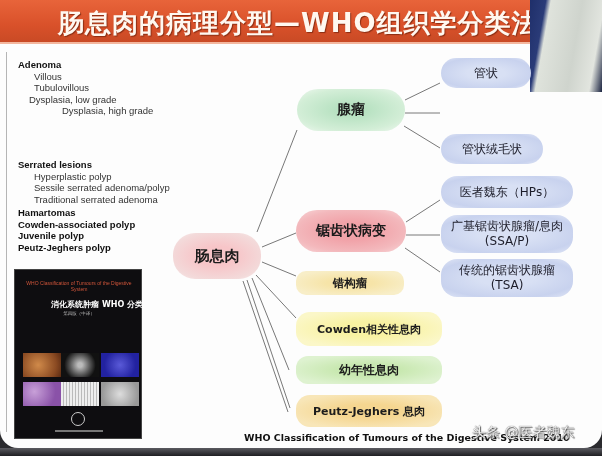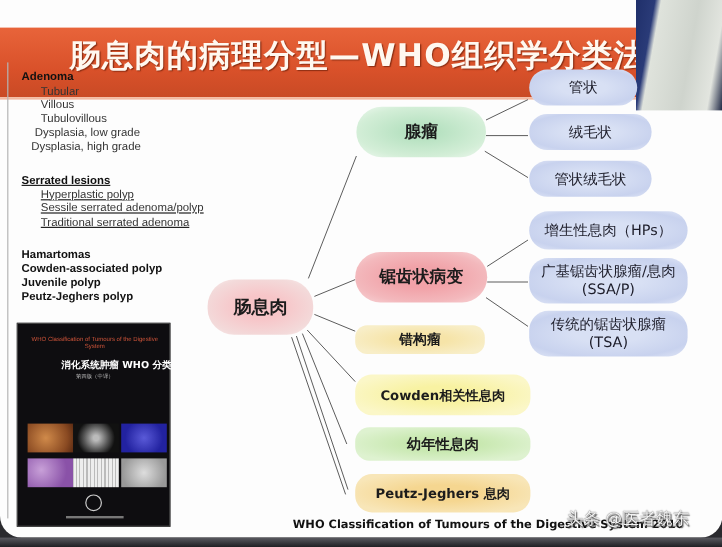--- a/index.html
+++ b/index.html
@@ -6,45 +6,44 @@
   html, body { width: 602px; height: 456px; overflow: hidden; background: #2a2a2e; }
   body { position: relative; font-family: "DejaVu Sans", sans-serif; }
 
   .slide {
     position: absolute; left: 0; top: 0; width: 602px; height: 448px;
     background: #fdfdfd;
     border-radius: 0 0 18px 18px;
     overflow: hidden;
   }
   .title-bar {
-    position: absolute; left: 0; top: 0; width: 602px; height: 60px;
+    position: absolute; left: 0; top: 0; width: 602px; height: 44px;
     background: linear-gradient(#e8643a, #d9512a 60%, #c94a25);
     border-bottom: 2px solid #f3b79f;
-    margin-top: 23px;
   }
   .title-text {
     position: absolute; left: 58px; top: 6px;
     font-family: "DejaVu Sans", sans-serif;
     font-weight: bold; font-size: 26px; color: #fff8f0;
     letter-spacing: 1px; white-space: nowrap;
     text-shadow: 1px 1px 1px #8a2d12;
   }
   .left-rule {
     position: absolute; left: 6px; top: 52px; width: 1px; height: 380px; background: #b5b5b5;
   }
   .photo {
     position: absolute; left: 530px; top: 0; width: 72px; height: 92px;
     background: linear-gradient(100deg, #1f2f6a 0%, #2a3b78 18%, #dfe3dc 24%, #cfd4cd 60%, #e2e5df 85%, #1a2340 100%);
   }
 
   .list { position: absolute; left: 18px; font-family: "Liberation Sans", sans-serif; font-size: 9.5px; color: #222; line-height: 11.5px; }
   .list .hdr { font-weight: bold; color: #111; }
   .list .sub { padding-left: 16px; color: #333; }
   .list .sub2 { padding-left: 11px; color: #333; }
-  .list .sub3 { padding-left: 8px; color: #333; }
+  .list .sub3 { padding-left: 8px; color: #333; margin-left: 36px; }
   .list .bold { font-weight: bold; color: #111; }
 
   .book {
     position: absolute; left: 14px; top: 269px; width: 128px; height: 170px;
     background: #0e0d10; border: 1px solid #444;
   }
   .book .bt1 { position: absolute; left: 8px; top: 10px; width: 112px; text-align: center; font-size: 5px; line-height: 6px; color: #d0553a; font-family: "Liberation Sans", sans-serif; }
   .book .bt2 { position: absolute; left: 0; top: 29px; width: 128px; text-align: right; font-size: 8px; color: #fff; font-weight: bold; }
   .book .bt3 { position: absolute; left: 0; top: 41px; width: 128px; text-align: center; font-size: 4.5px; color: #bbb; }
   .book .img { position: absolute; width: 38px; height: 24px; }
@@ -101,28 +100,27 @@
 
 <div class="slide">
   <div class="title-bar">
     <div class="title-text">肠息肉的病理分型—WHO组织学分类法</div>
   </div>
   <div class="photo"></div>
   <div class="left-rule"></div>
 
   <div class="list" style="top:59px;">
     <div class="hdr">Adenoma</div>
-    <div class="sub">Tubular</div>
     <div class="sub">Villous</div>
     <div class="sub">Tubulovillous</div>
     <div class="sub2">Dysplasia, low grade</div>
     <div class="sub3">Dysplasia, high grade</div>
   </div>
 
-  <div class="list" style="top:145px;text-decoration:underline;">
+  <div class="list" style="top:159px;">
     <div class="hdr">Serrated lesions</div>
     <div class="sub">Hyperplastic polyp</div>
     <div class="sub">Sessile serrated adenoma/polyp</div>
     <div class="sub">Traditional serrated adenoma</div>
   </div>
 
   <div class="list" style="top:207px;">
     <div class="bold">Hamartomas</div>
     <div class="bold">Cowden-associated polyp</div>
     <div class="bold">Juvenile polyp</div>
@@ -163,25 +161,24 @@
 
   <div class="node n-root">肠息肉</div>
   <div class="node n-adenoma">腺瘤</div>
   <div class="node n-serrated">锯齿状病变</div>
   <div class="node n-hamart">错构瘤</div>
   <div class="node n-cowden">Cowden相关性息肉</div>
   <div class="node n-juvenile">幼年性息肉</div>
   <div class="node n-peutz">Peutz-Jeghers 息肉</div>
 
   <div class="leaf l1">管状</div>
-  <div class="leaf l2">绒毛状</div>
   <div class="leaf l3">管状绒毛状</div>
 
   <div class="leaf l4">
-    <span>增生性息肉（HPs）</span>
+    <span>医者魏东（HPs）</span>
   </div>
   <div class="leaf l5">
     <span>广基锯齿状腺瘤/息肉</span>
     <span>(SSA/P)</span>
   </div>
   <div class="leaf l6">
     <span>传统的锯齿状腺瘤</span>
     <span>(TSA)</span>
   </div>
 

